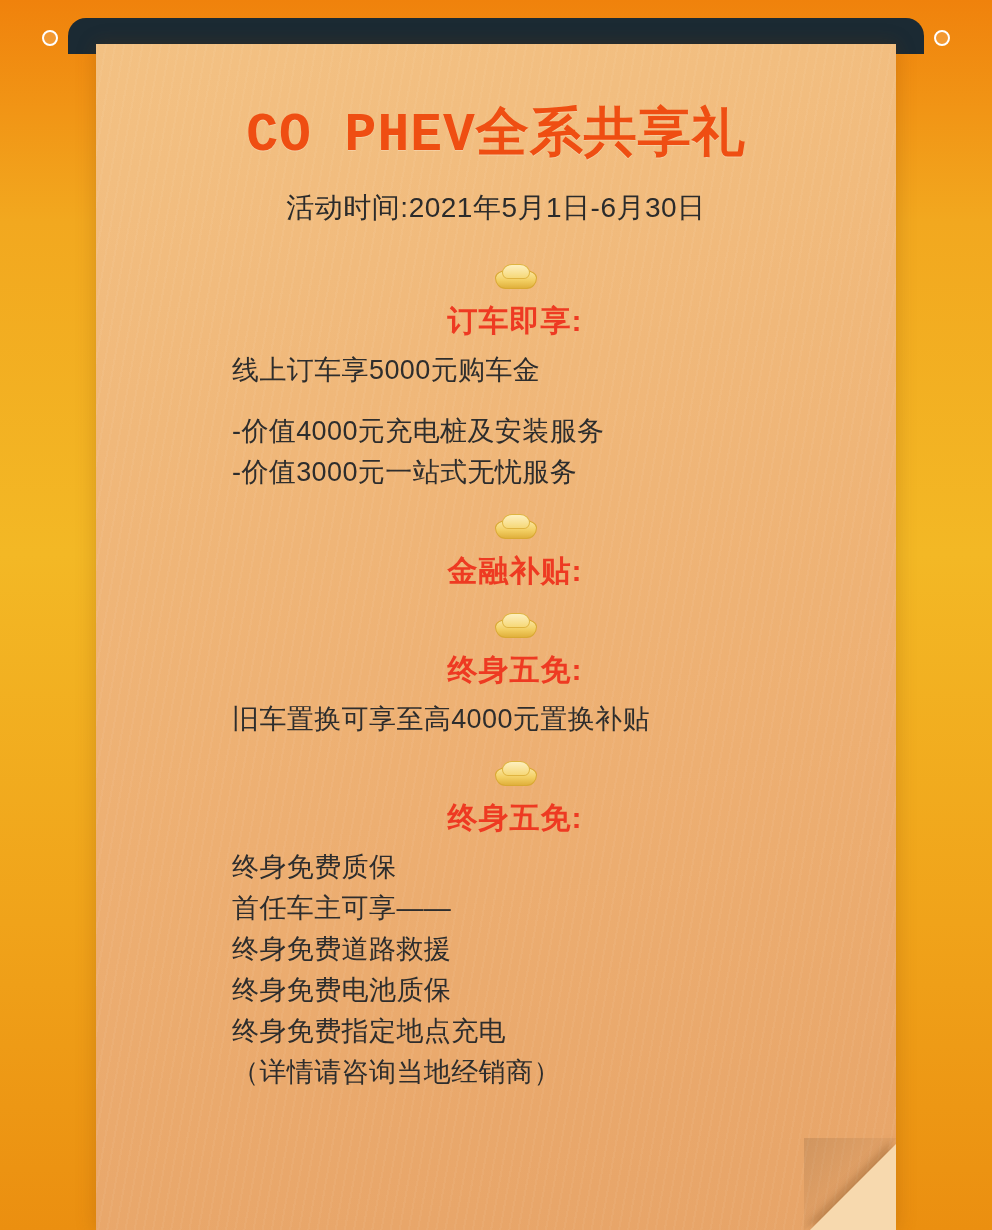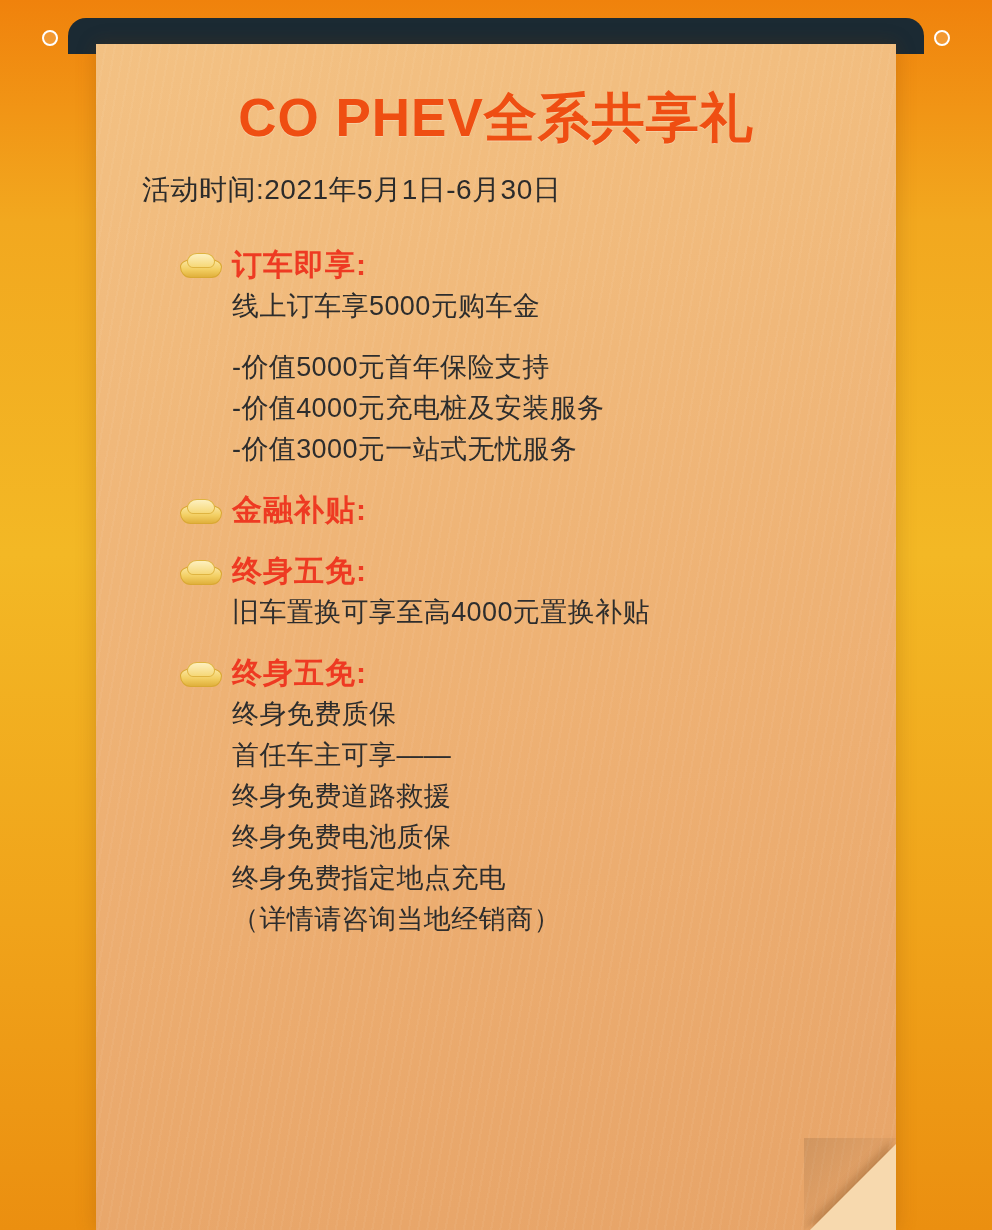--- a/index.html
+++ b/index.html
@@ -89,43 +89,45 @@
     z-index: 3;
     padding: 0 46px;
   }
 
   .title {
     text-align: center;
     color: #ef4e12;
     font-weight: bold;
     font-size: 53px;
     letter-spacing: 1px;
-    margin-top: 44px;
+    margin-top: 62px;
     line-height: 1.15;
     text-shadow: 0 1px 0 rgba(255,255,255,0.25);
+    font-family: Liberation Mono, monospace;
   }
   .subtitle {
-    text-align: left;
+    text-align: center;
     color: #2b2b2b;
     font-size: 28px;
     margin-top: 22px;
     letter-spacing: 0.5px;
   }
 
   .sections {
     margin-top: 36px;
     padding-left: 38px;
   }
   .section {
     margin-bottom: 20px;
   }
   .sec-head {
     display: flex;
     align-items: center;
     gap: 12px;
+    flex-direction: column;
   }
   .ingot {
     width: 40px;
     height: 26px;
     position: relative;
     flex: 0 0 auto;
   }
   .ingot .body {
     position: absolute;
     left: 0; top: 7px;
@@ -142,20 +144,21 @@
     border-radius: 50% 50% 30% 30% / 80% 80% 60% 60%;
     border: 1px solid #dfb441;
   }
   .sec-title {
     color: #ee3a22;
     font-weight: bold;
     font-size: 30px;
     letter-spacing: 1px;
   }
   .sec-lines {
+    margin-top: 8px;
     padding-left: 52px;
   }
   .line {
     color: #2d2d2d;
     font-size: 27px;
     line-height: 1.52;
     letter-spacing: 0.4px;
   }
 </style>
 </head>
@@ -181,21 +184,20 @@
           </span>
           <span class="sec-title">订车即享:</span>
         </div>
         <div class="sec-lines">
           <div class="line">线上订车享5000元购车金</div>
         </div>
       </div>
 
       <div class="section">
         <div class="sec-lines">
-          <div class="line">-价值5000元首年保险支持</div>
           <div class="line">-价值4000元充电桩及安装服务</div>
           <div class="line">-价值3000元一站式无忧服务</div>
         </div>
       </div>
 
       <div class="section">
         <div class="sec-head">
           <span class="ingot">
             <span class="body"></span>
               <span class="top"></span>

